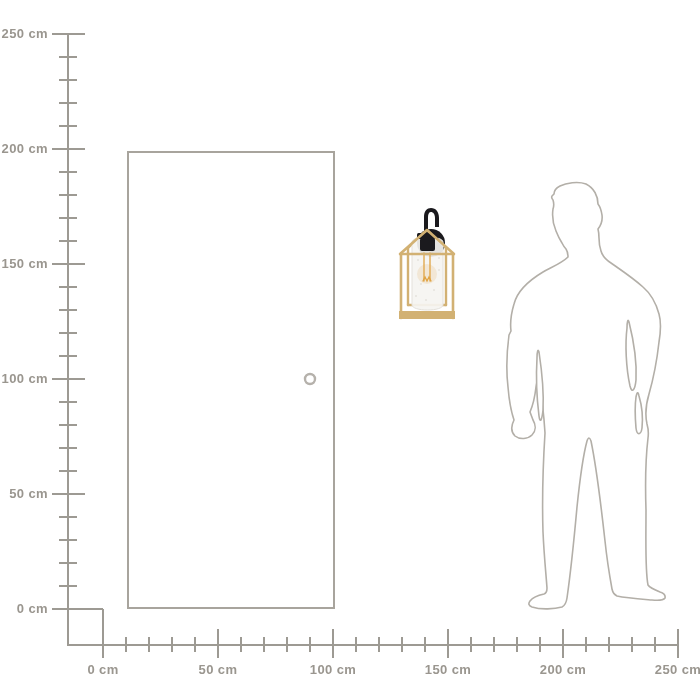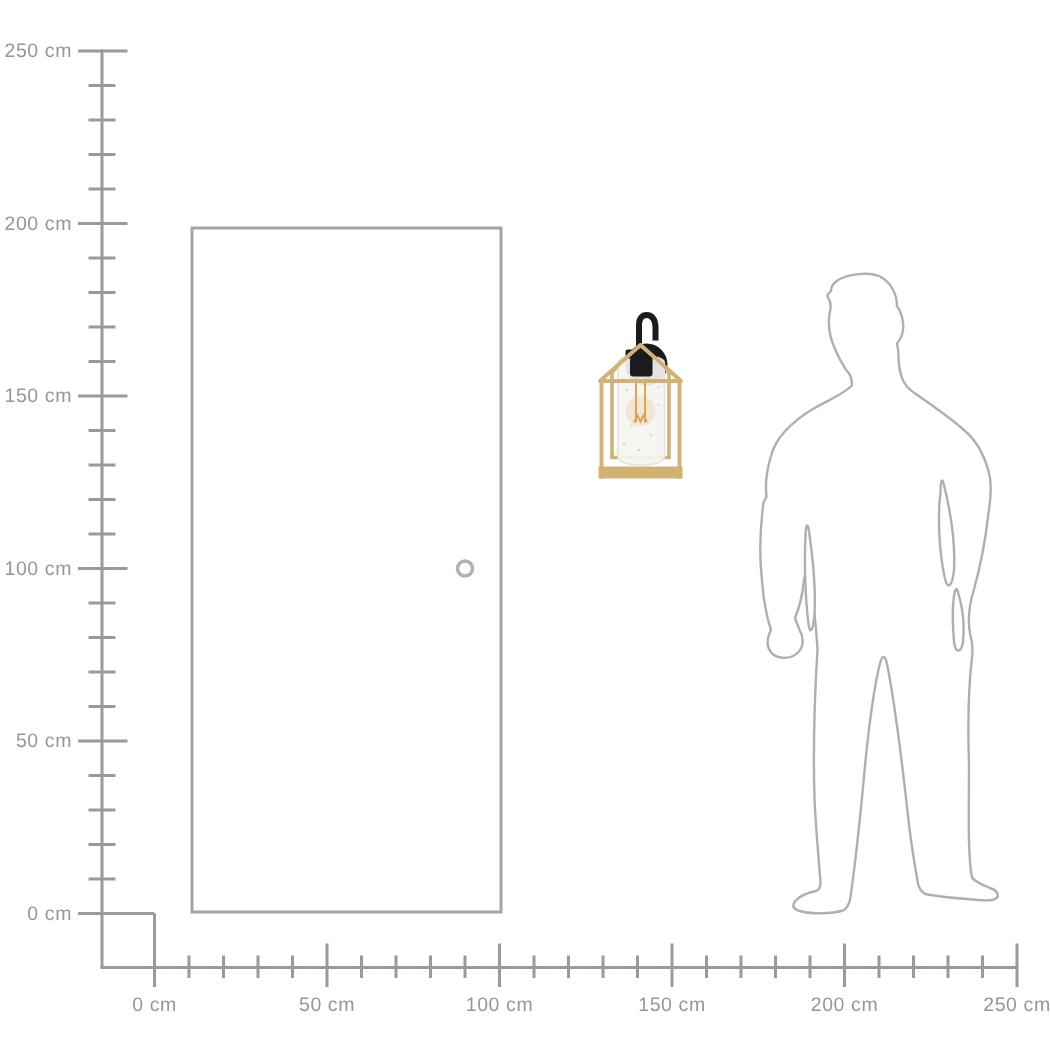--- a/index.html
+++ b/index.html
@@ -9,20 +9,21 @@
     width: 700px;
     height: 700px;
     overflow: hidden;
     font-family: "Liberation Sans", "DejaVu Sans", sans-serif;
   }
   #stage {
     position: relative;
     width: 700px;
     height: 700px;
     background: #ffffff;
+    font-weight: bold;
   }
   #stage svg.canvas {
     position: absolute;
     left: 0;
     top: 0;
   }
   .ruler-label {
     position: absolute;
     font-size: 13px;
     letter-spacing: 0.4px;

